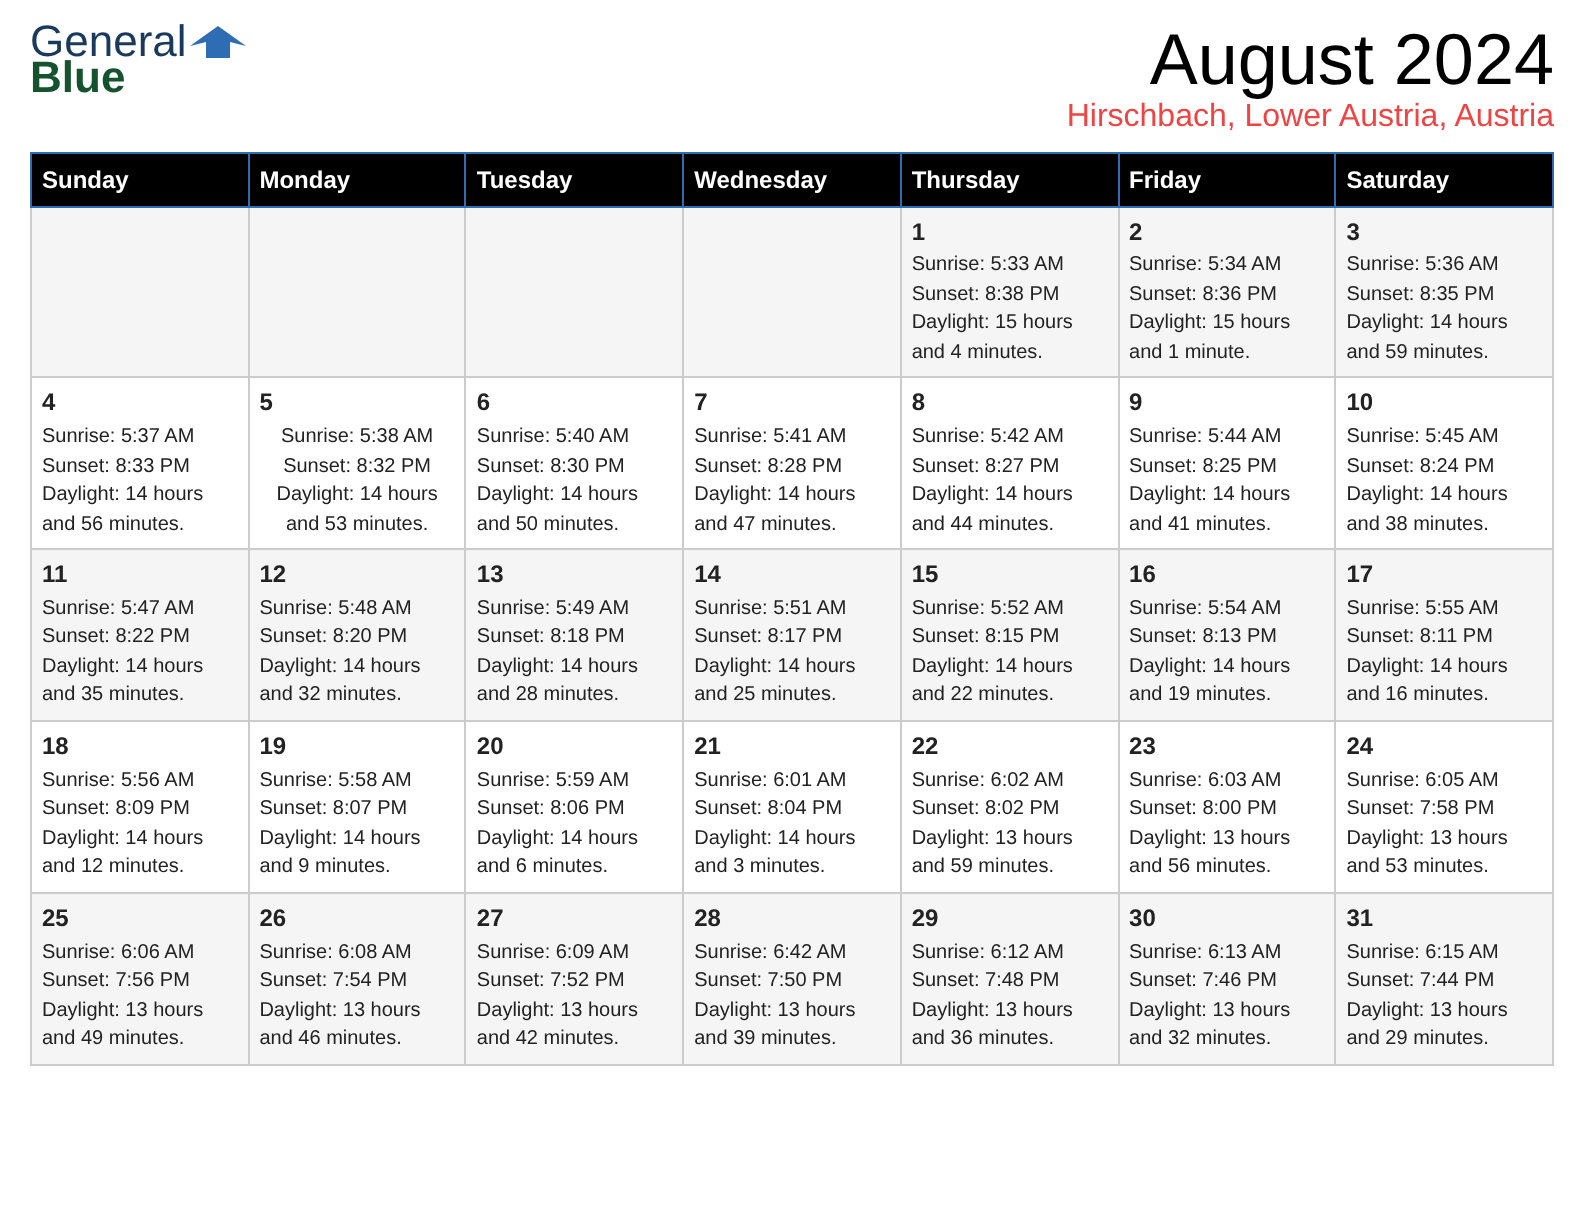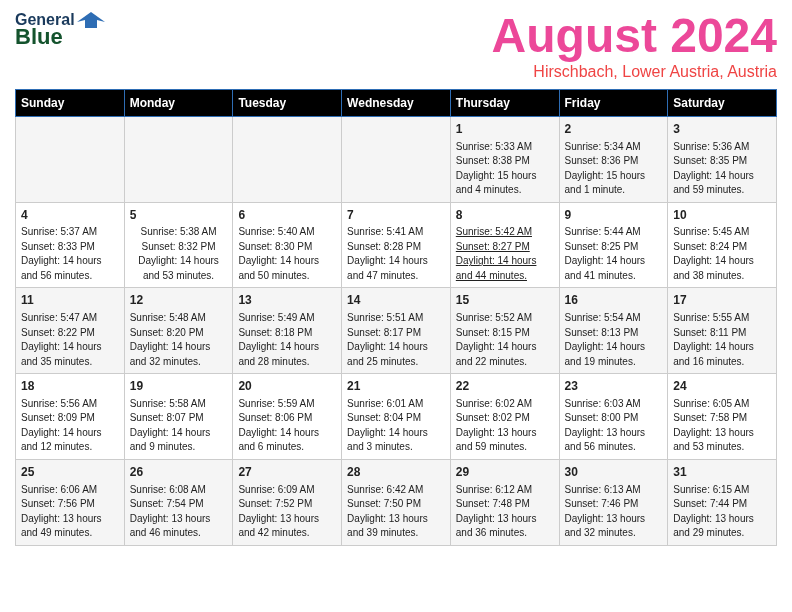--- a/index.html
+++ b/index.html
@@ -18,23 +18,23 @@
     }
     .logo {
       display: flex;
       flex-direction: column;
       align-items: flex-start;
     }
     .title-block {
       text-align: right;
     }
     .title-block h1 {
-      font-size: 48px;
-      font-weight: bold;
-      color: #ec4899;
+      font-size: 36px;
+      font-weight: normal;
+      color: #000000;
       line-height: 1.1;
     }
     .title-block h2 {
       font-size: 16px;
       font-weight: normal;
       color: #ef4444;
     }
     table {
       width: 100%;
       border-collapse: collapse;
@@ -79,21 +79,21 @@
       font-size: 10px;
       line-height: 1.45;
     }
   </style>
 </head>
 <body>
 
 <div class="header">
   <div class="logo">
     <div style="display:flex; align-items:center; gap:2px;">
-      <div style="font-size:16px; font-weight:bold; color:#1a3a5c; line-height:1;">
+      <div style="font-size:22px; font-weight:normal; color:#1a3a5c; line-height:1;">
         <span style="color:#1a3a5c;">General</span>
       </div>
       <svg width="28" height="20" viewBox="0 0 28 20">
         <polygon points="14,2 28,12 20,10 20,18 8,18 8,10 0,12" fill="#2e6db4"></polygon>
       </svg>
     </div>
     <div style="font-size:22px; font-weight:bold; color:#14532d; line-height:1; margin-top:-4px;">Blue</div>
   </div>
   <div class="title-block">
     <h1>August 2024</h1>
@@ -165,21 +165,21 @@
         </td>
         <td>
           <span class="date-num">7</span>
           <span class="cell-content" style="white-space: pre-line;">Sunrise: 5:41 AM
 Sunset: 8:28 PM
 Daylight: 14 hours
 and 47 minutes.</span>
         </td>
         <td>
           <span class="date-num">8</span>
-          <span class="cell-content" style="white-space: pre-line; text-decoration: underline;">Sunrise: 5:42 AM
+          <span class="cell-content" style="white-space: pre-line;">Sunrise: 5:42 AM
 Sunset: 8:27 PM
 Daylight: 14 hours
 and 44 minutes.</span>
         </td>
         <td>
           <span class="date-num">9</span>
           <span class="cell-content" style="white-space: pre-line;">Sunrise: 5:44 AM
 Sunset: 8:25 PM
 Daylight: 14 hours
 and 41 minutes.</span>

